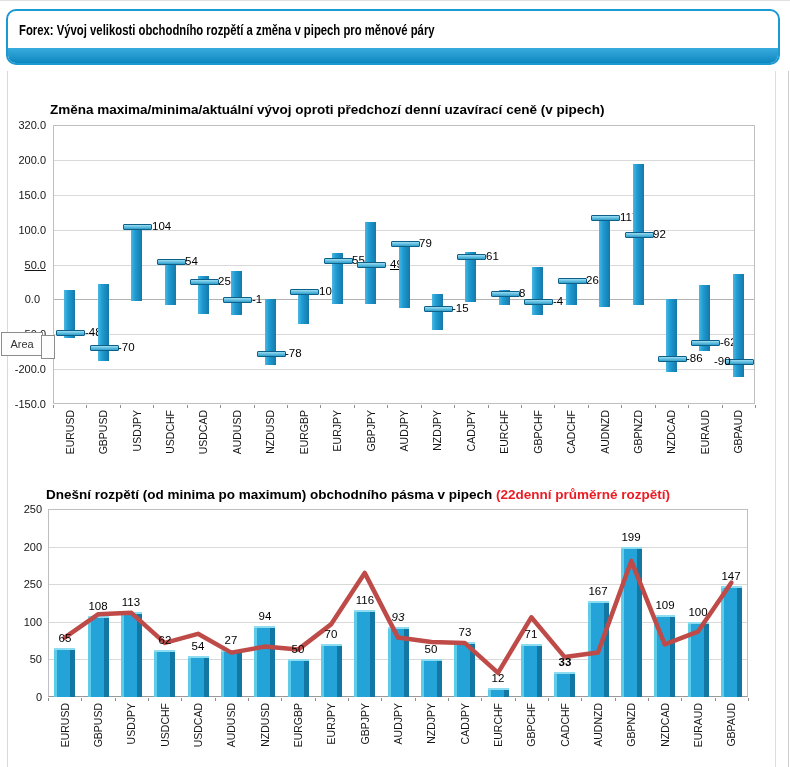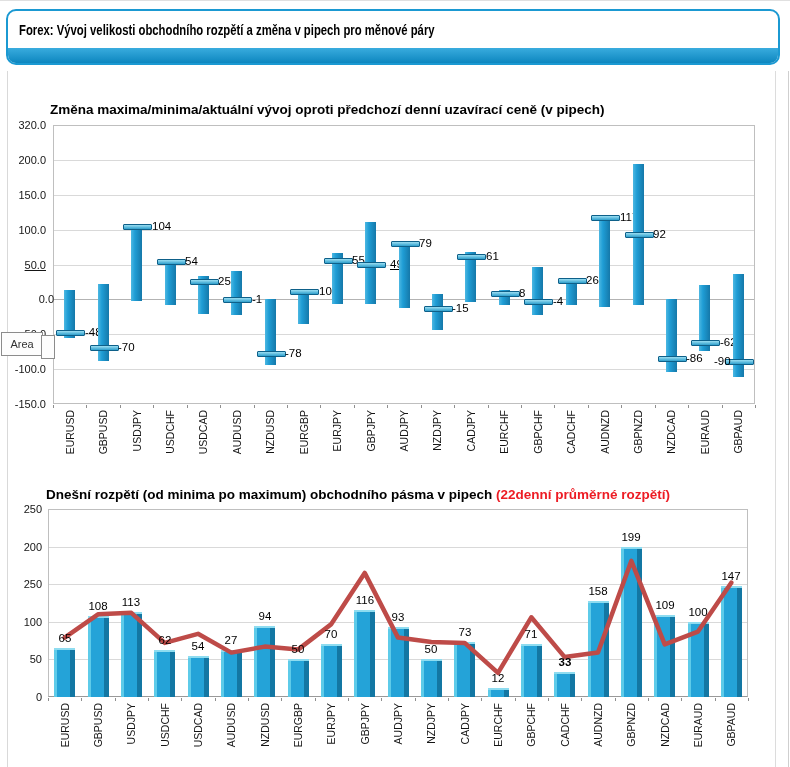--- a/index.html
+++ b/index.html
@@ -64,23 +64,23 @@
     <div class="gridline" style="left: 54px; width: 700px; top: 229px;"></div>
     <div class="gridline" style="left: 54px; width: 700px; top: 264px;"></div>
     <div class="gridline zero" style="left: 54px; width: 700px; top: 298px;"></div>
     <div class="gridline" style="left: 54px; width: 700px; top: 333px;"></div>
     <div class="gridline" style="left: 54px; width: 700px; top: 368px;"></div>
     <div class="ylab" style="left: 6px; top: 118px;">320.0</div>
     <div class="ylab" style="left: 6px; top: 153px;">200.0</div>
     <div class="ylab" style="left: 6px; top: 188px;">150.0</div>
     <div class="ylab" style="left: 6px; top: 223px;">100.0</div>
     <div class="ylab" style="left: 6px; top: 258px; text-decoration: underline;">50.0</div>
-    <div class="ylab" style="left: 14px; top: 292px;">0.0</div>
+    <div class="ylab" style="left: 0; top: 292px;">0.0</div>
     <div class="ylab" style="left: 6px; top: 327px;">-50.0</div>
-    <div class="ylab" style="left: 6px; top: 362px;">-100.0</div>
+    <div class="ylab" style="left: 6px; top: 362px;">-200.0</div>
     <div class="ylab" style="left: 6px; top: 397px;">-150.0</div>
     <div class="tick" style="left: 53px; top: 404px;"></div>
     <div class="tick" style="left: 86px; top: 404px;"></div>
     <div class="tick" style="left: 120px; top: 404px;"></div>
     <div class="tick" style="left: 153px; top: 404px;"></div>
     <div class="tick" style="left: 187px; top: 404px;"></div>
     <div class="tick" style="left: 220px; top: 404px;"></div>
     <div class="tick" style="left: 254px; top: 404px;"></div>
     <div class="tick" style="left: 287px; top: 404px;"></div>
     <div class="tick" style="left: 320px; top: 404px;"></div>
@@ -264,33 +264,33 @@
     <div class="blab" style="left: 213px; top: 632px;">27</div>
     <div class="xlab" style="left: 201px; top: 726px;">AUDUSD</div>
     <div class="blab" style="left: 247px; top: 608px;">94</div>
     <div class="xlab" style="left: 235px; top: 726px;">NZDUSD</div>
     <div class="blab" style="left: 280px; top: 641px;">50</div>
     <div class="xlab" style="left: 268px; top: 726px;">EURGBP</div>
     <div class="blab" style="left: 313px; top: 626px;">70</div>
     <div class="xlab" style="left: 301px; top: 726px;">EURJPY</div>
     <div class="blab" style="left: 347px; top: 592px;">116</div>
     <div class="xlab" style="left: 335px; top: 726px;">GBPJPY</div>
-    <div class="blab" style="left: 380px; top: 609px;">93</div>
+    <div class="blab" style="left: 380px; top: 609px; font-style: italic;">93</div>
     <div class="xlab" style="left: 368px; top: 726px;">AUDJPY</div>
     <div class="blab" style="left: 413px; top: 641px;">50</div>
     <div class="xlab" style="left: 401px; top: 726px;">NZDJPY</div>
     <div class="blab" style="left: 447px; top: 624px;">73</div>
     <div class="xlab" style="left: 435px; top: 726px;">CADJPY</div>
     <div class="blab" style="left: 480px; top: 670px;">12</div>
     <div class="xlab" style="left: 468px; top: 726px;">EURCHF</div>
     <div class="blab" style="left: 513px; top: 626px;">71</div>
     <div class="xlab" style="left: 501px; top: 726px;">GBPCHF</div>
     <div class="blab" style="left: 547px; top: 654px; font-weight: bold;">33</div>
     <div class="xlab" style="left: 535px; top: 726px;">CADCHF</div>
-    <div class="blab" style="left: 580px; top: 583px;">158</div>
+    <div class="blab" style="left: 580px; top: 583px;">167</div>
     <div class="xlab" style="left: 568px; top: 726px;">AUDNZD</div>
     <div class="blab" style="left: 613px; top: 529px;">199</div>
     <div class="xlab" style="left: 601px; top: 726px;">GBPNZD</div>
     <div class="blab" style="left: 647px; top: 597px;">109</div>
     <div class="xlab" style="left: 635px; top: 726px;">NZDCAD</div>
     <div class="blab" style="left: 680px; top: 604px;">100</div>
     <div class="xlab" style="left: 668px; top: 726px;">EURAUD</div>
     <div class="blab" style="left: 713px; top: 568px;">147</div>
     <div class="xlab" style="left: 701px; top: 726px;">GBPAUD</div>
   </div>

